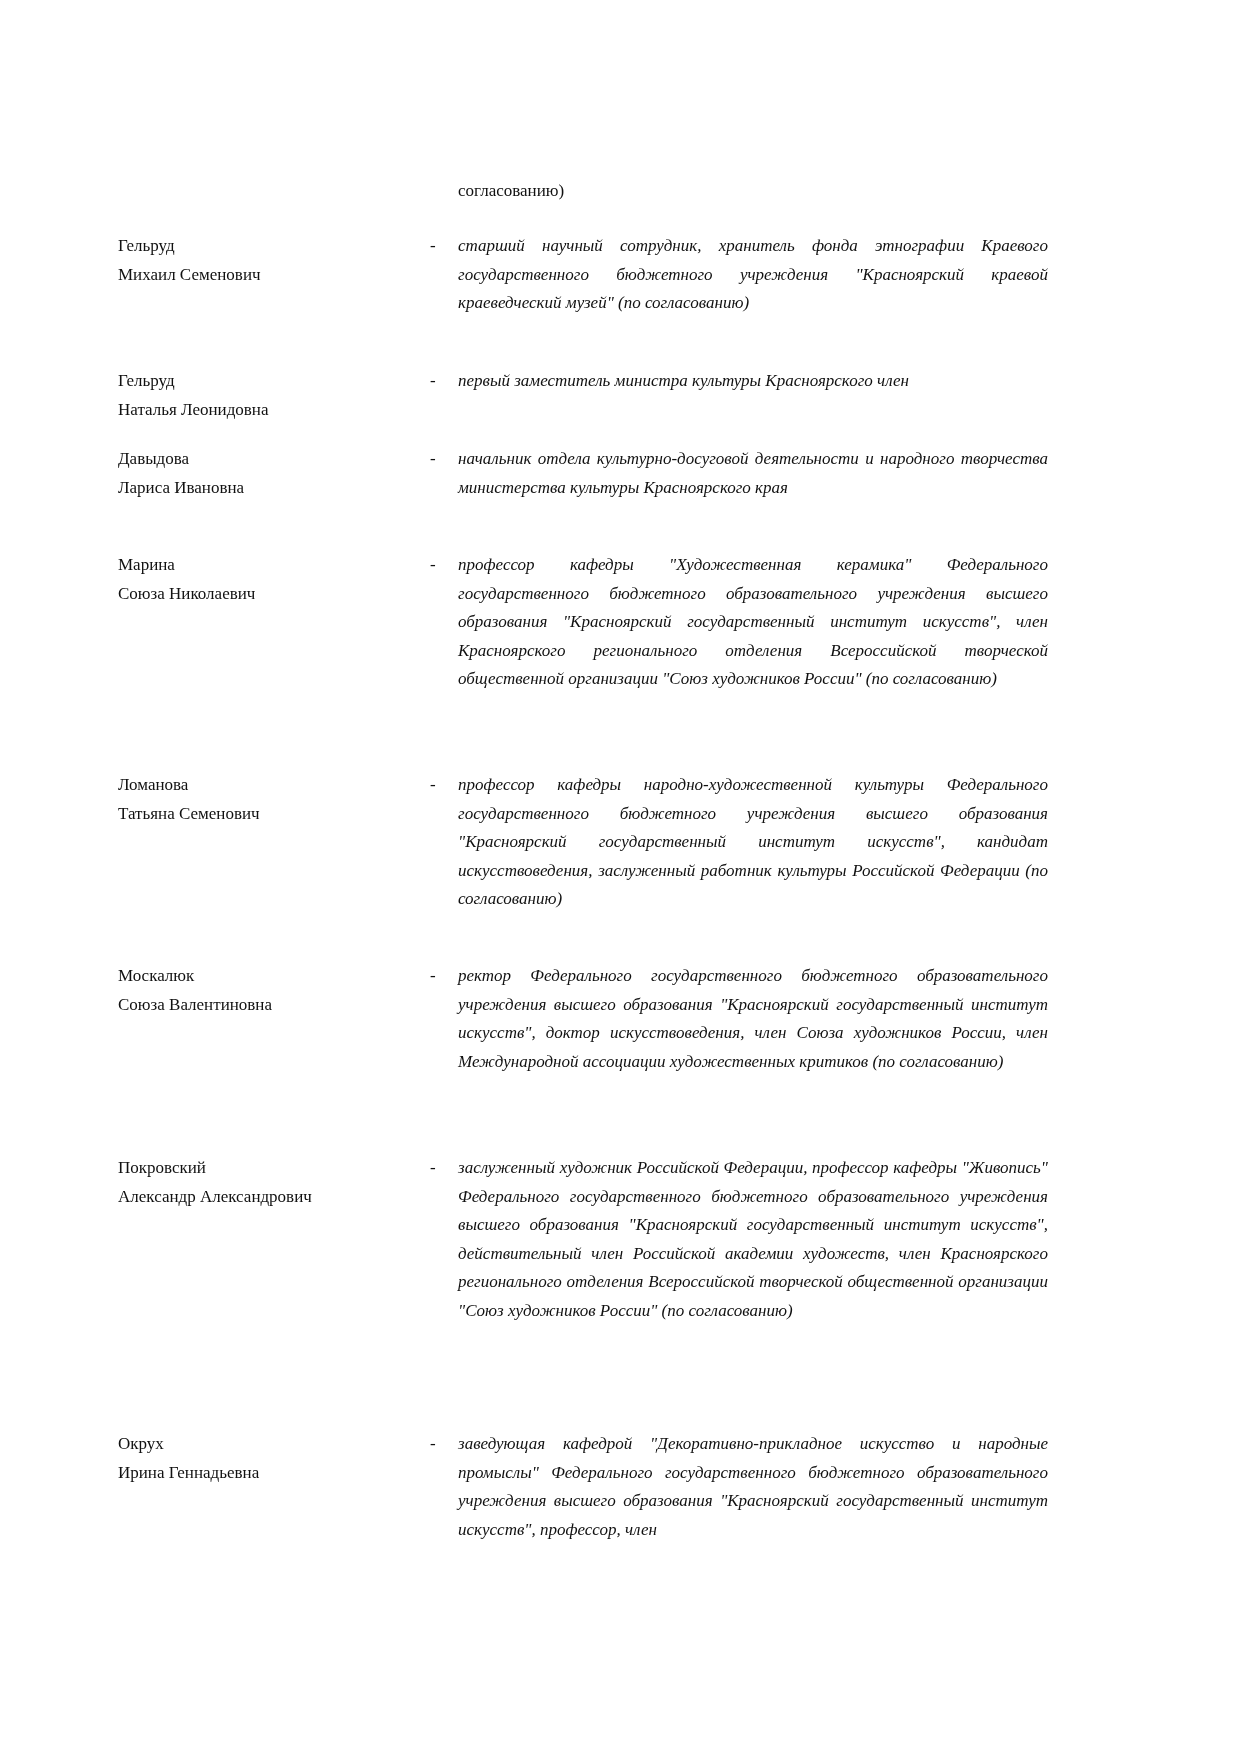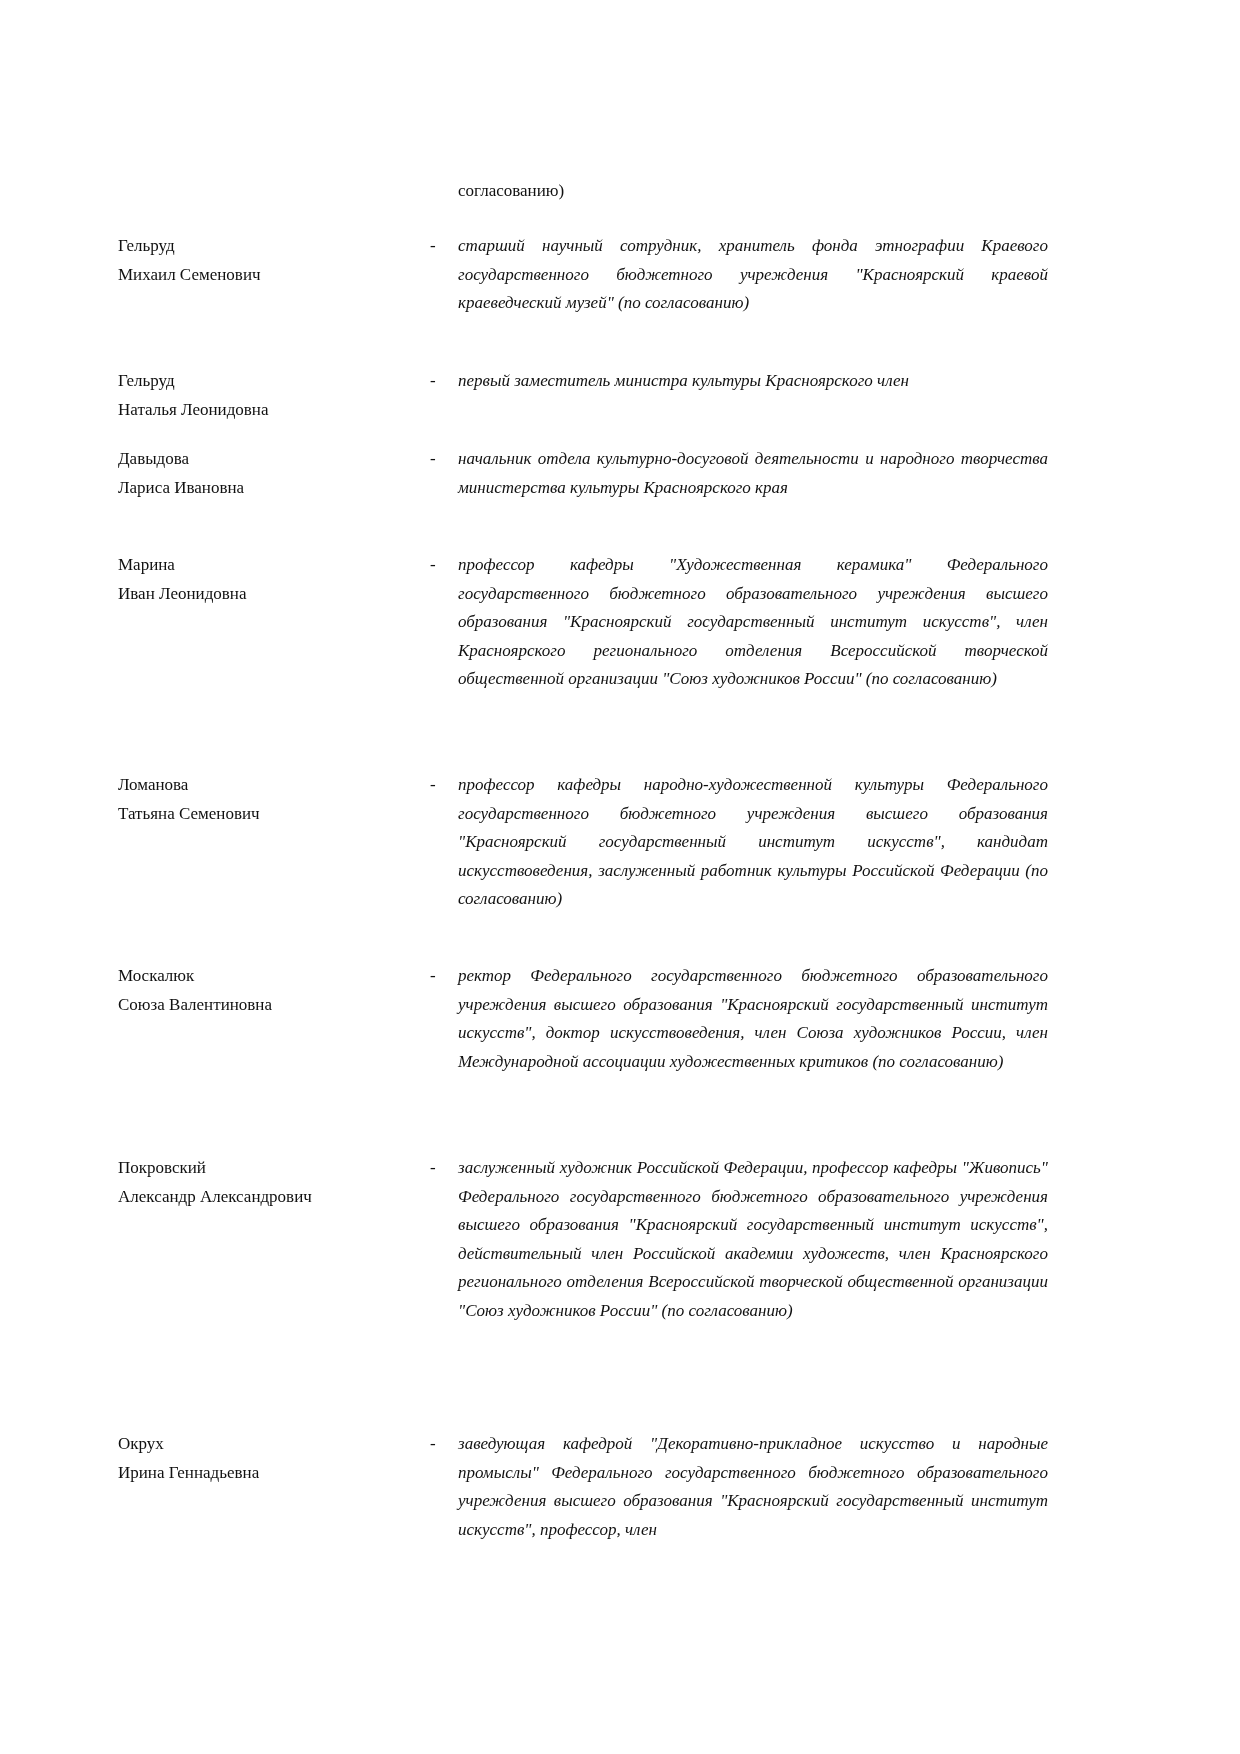--- a/index.html
+++ b/index.html
@@ -53,21 +53,21 @@
       <span>Давыдова</span>
       <span>Лариса Ивановна</span>
     </div>
     <div class="dash">-</div>
     <div class="desc">начальник отдела культурно-досуговой деятельности и народного творчества министерства культуры Красноярского края</div>
   </div>
 
   <div class="entry" style="top:535px;">
     <div class="name">
       <span>Марина</span>
-      <span>Иван Леонидовна</span>
+      <span>Союза Николаевич</span>
     </div>
     <div class="dash">-</div>
     <div class="desc">профессор кафедры "Художественная керамика" Федерального государственного бюджетного образовательного учреждения высшего образования "Красноярский государственный институт искусств", член Красноярского регионального отделения Всероссийской творческой общественной организации "Союз художников России" (по согласованию)</div>
   </div>
 
   <div class="entry" style="top:755px;">
     <div class="name">
       <span>Ломанова</span>
       <span>Татьяна Семенович</span>
     </div>

